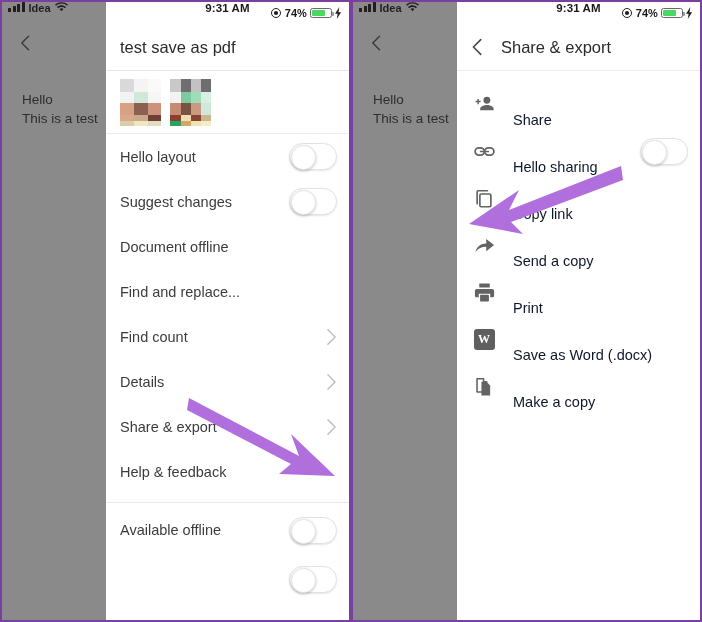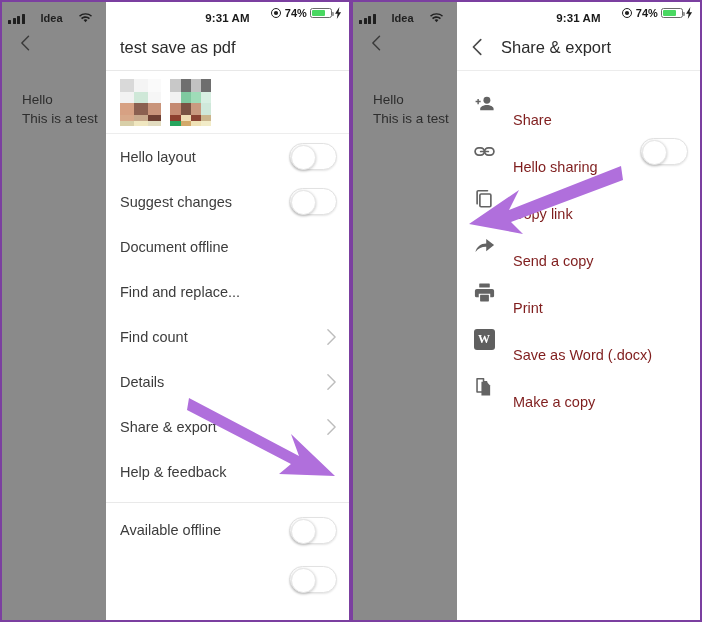--- a/index.html
+++ b/index.html
@@ -28,42 +28,42 @@
   
   .scrim{
     position:absolute; left:0; top:0; bottom:0;
     width:104px;
     background:#8a8a8a;
     background-image:radial-gradient(rgba(120,120,120,.55) 0.6px, transparent 0.6px);
     background-size:4px 4px;
     z-index:1;
   }
   .scrim .statusbar{
-    height:22px; display:flex; align-items:flex-end; padding-left:6px; gap:16px;
+    height:22px; display:flex; align-items:flex-start; padding-left:6px; gap:4px;
   }
   .scrim-back{
     position:absolute; left:14px; top:31px;
     width:20px; height:20px;
     color:#3a3a3a;
   }
   .scrim-text{
     position:absolute; left:20px; top:88px;
     font-size:13.5px; line-height:19px; color:#2d2d2d;
     white-space:nowrap;
   }
 
   
   .sheet{
     position:absolute; left:104px; top:0; right:0; bottom:0;
     background:#fff; z-index:2; overflow:hidden;
   }
   .panel.right .sheet{ left:104px; }
 
   .statusbar-w{
-    height:22px; display:flex; align-items:flex-end;
+    height:22px; display:flex; align-items:flex-start;
     justify-content:center; position:relative;
     font-size:11.5px; font-weight:bold; color:#1a1a1a;
     letter-spacing:.1px;
   }
   .sb-time{ }
   .sb-right{
     position:absolute; right:7px; top:0; height:22px;
     display:flex; align-items:center; gap:3px;
     font-size:11px; font-weight:bold; color:#1a1a1a;
   }
@@ -141,21 +141,21 @@
   .rrow{
     height:45px; display:flex; align-items:center;
     padding-left:12px; padding-right:12px; gap:0;
   }
   .rrow .ico{
     width:30px; height:30px; flex:none;
     display:flex; align-items:center; justify-content:center;
     color:#636363;
   }
   .rrow .label{
-    margin-left:14px; font-size:14.5px; color:#7f1d1d; white-space:nowrap;margin-top:31px;
+    margin-left:14px; font-size:14.5px; color:#0f172a; white-space:nowrap;margin-top:31px;
   }
   .rrow .spacer{ flex:1; }
   .wbadge{
     width:21px; height:21px; border-radius:3px; background:#5f5f5f;
     color:#fff; font-size:12px; font-weight:bold;
     display:flex; align-items:center; justify-content:center;
     font-family:"Liberation Serif", serif;
   }
 
   

